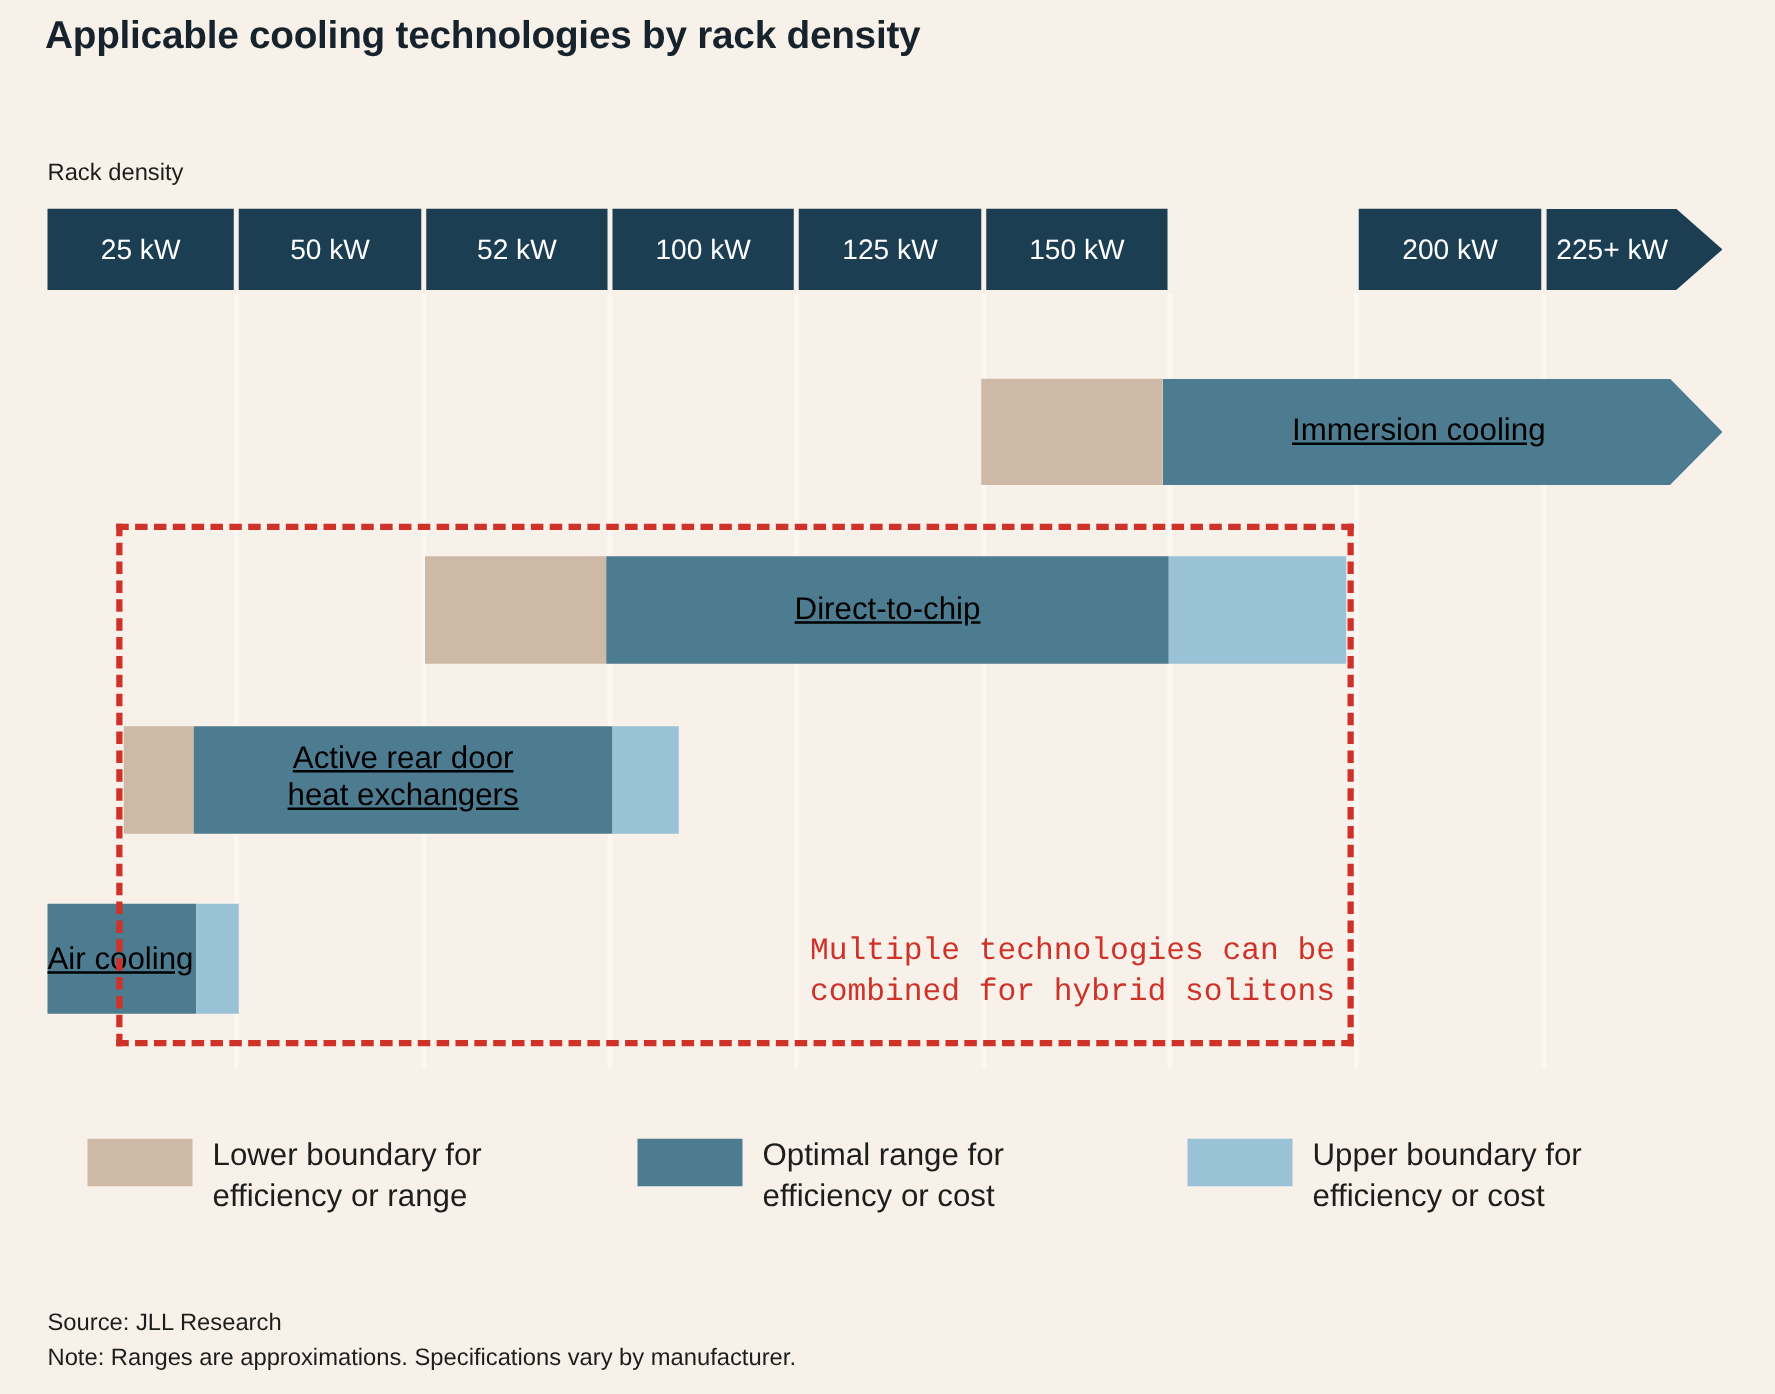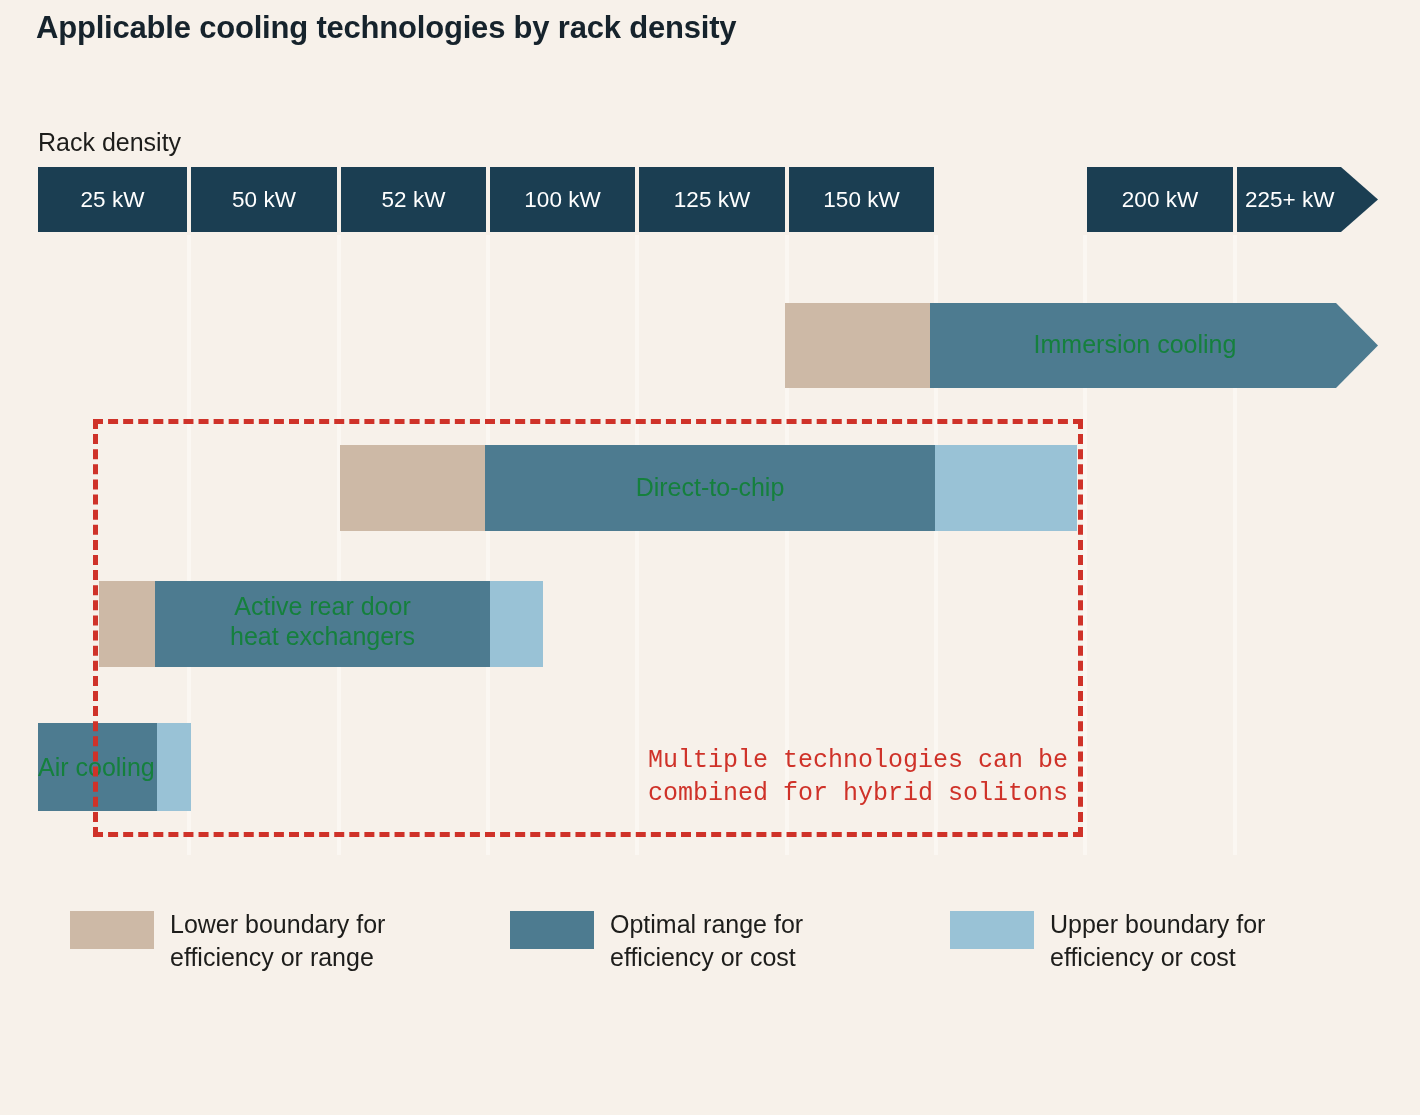--- a/index.html
+++ b/index.html
@@ -28,21 +28,21 @@
     letter-spacing: -0.2px;
     color: #16232c;
     white-space: nowrap;
   }
 
   
   .axis-label {
     position: absolute;
     left: 38px;
     top: 128px;
-    font-size: 25px;
+    font-size: 19px;
     color: #1d1d1b;
     white-space: nowrap;
   }
 
   
   .plot {
     position: absolute;
     left: 0;
     top: 0;
     width: 1420px;
@@ -85,26 +85,27 @@
     height: 100%;
   }
   .seg.lower  { background: #cdb9a6; }
   .seg.optimal{ background: #4d7b90; }
   .seg.upper  { background: #99c2d6; }
   .seg.arrow {
     clip-path: polygon(0 0, calc(100% - 42px) 0, 100% 50%, calc(100% - 42px) 100%, 0 100%);
   }
   .bar-label {
     position: absolute;
-    color: #15803d;
+    color: #000000;
     font-size: 25px;
     line-height: 1.18;
     text-align: center;
     white-space: pre-line;
     pointer-events: none;
+    text-decoration: underline;
   }
 
   
   .hybrid-box {
     position: absolute;
     left: 93px;
     top: 419px;
     width: 990px;
     height: 418px;
     border: 5px dashed #cf3229;
@@ -234,14 +235,18 @@
       <div class="legend-text">Optimal range for
 efficiency or cost</div>
     </div>
     <div class="legend-item">
       <div class="legend-swatch" style="background:#99c2d6"></div>
       <div class="legend-text">Upper boundary for
 efficiency or cost</div>
     </div>
   </div>
 
+  <div class="footer">
+    <div>Source: JLL Research</div>
+    <div>Note: Ranges are approximations. Specifications vary by manufacturer.</div>
+  </div>
 
 </div>
 
 </body></html>

